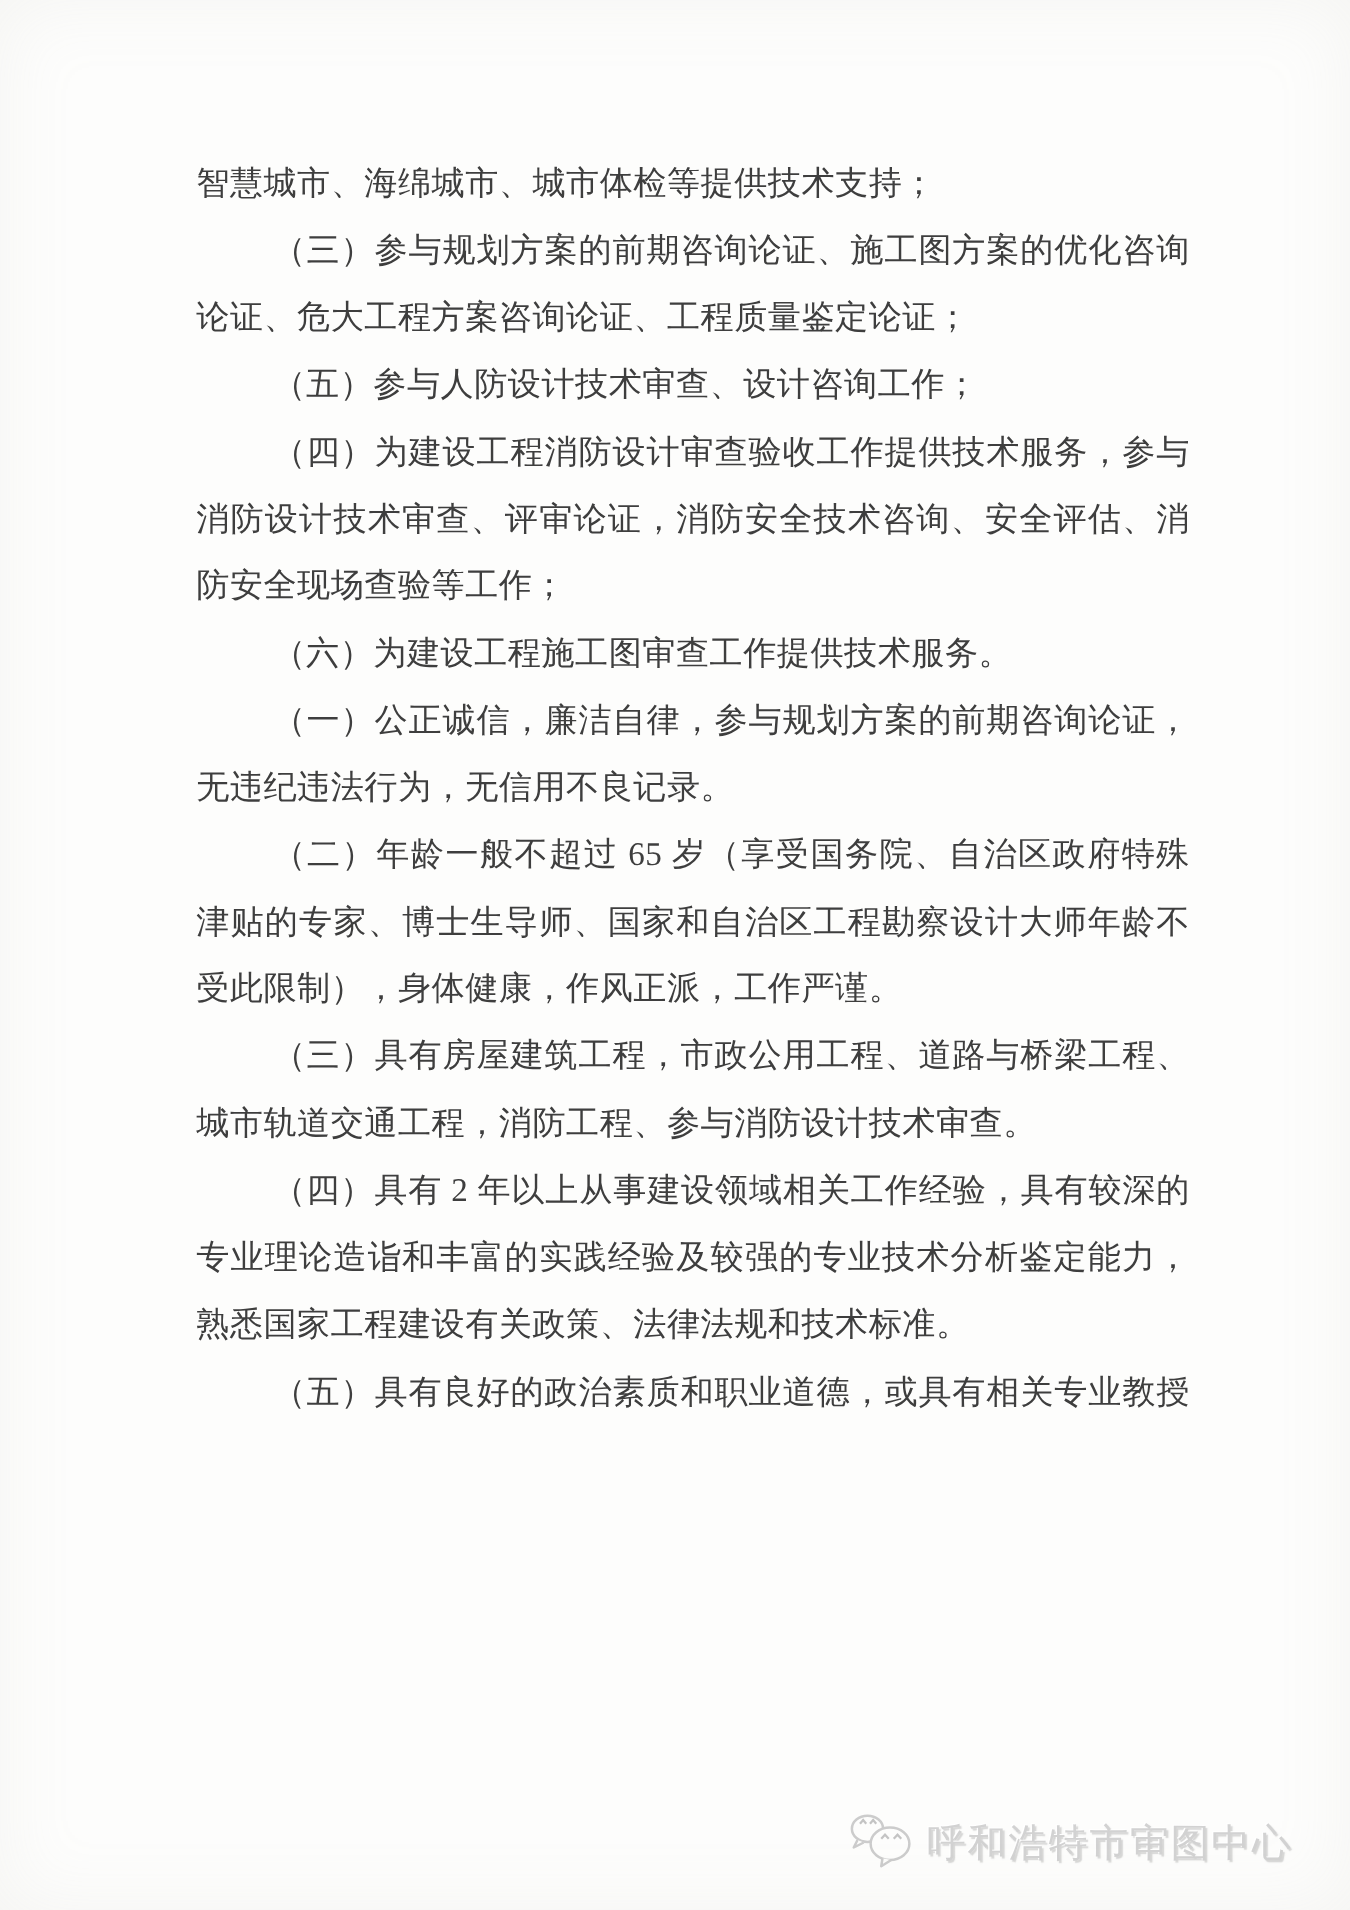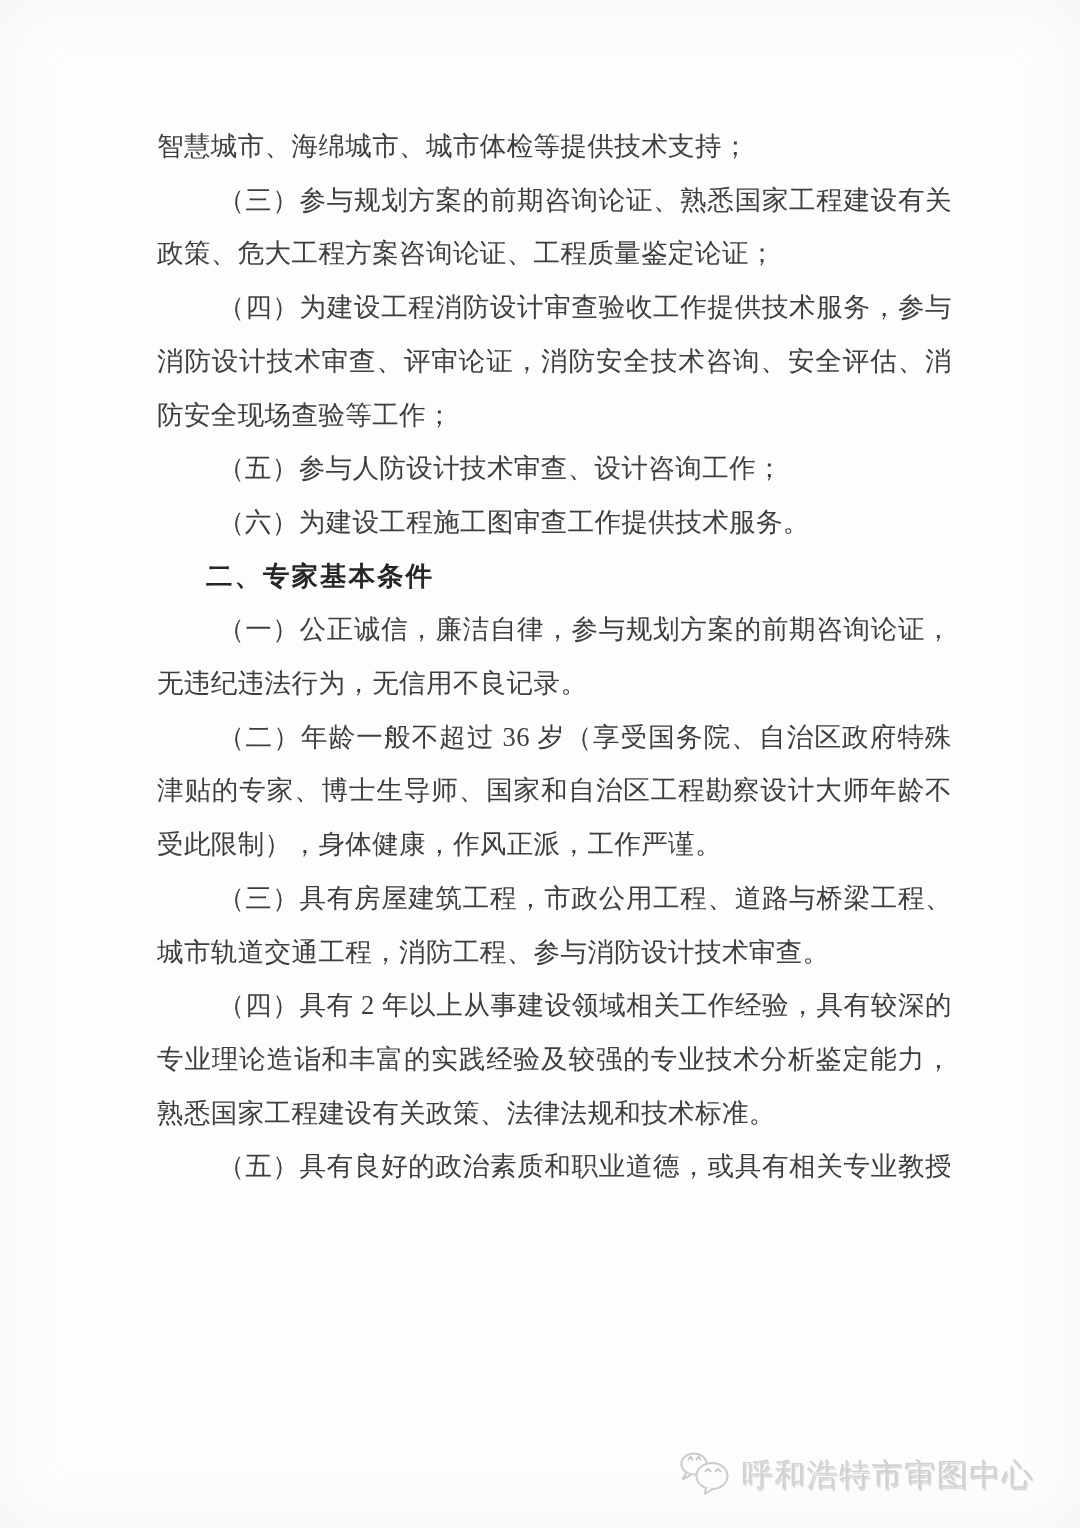--- a/index.html
+++ b/index.html
@@ -70,27 +70,26 @@
     text-align: right;
   }
 </style>
 </head>
 <body>
 
 <div class="page">
 
   <div class="text-block">
     <p class="no-indent">智慧城市、海绵城市、城市体检等提供技术支持；</p>
-    <p>（三）参与规划方案的前期咨询论证、熟悉国家工程建设有关政策、危大工程方案咨询论证、工程质量鉴定论证；</p>
+    <p>（三）参与规划方案的前期咨询论证、施工图方案的优化咨询论证、危大工程方案咨询论证、工程质量鉴定论证；</p>
+    <p>（五）参与人防设计技术审查、设计咨询工作；</p>
     <p>（四）为建设工程消防设计审查验收工作提供技术服务，参与消防设计技术审查、评审论证，消防安全技术咨询、安全评估、消防安全现场查验等工作；</p>
-    <p>（五）参与人防设计技术审查、设计咨询工作；</p>
     <p>（六）为建设工程施工图审查工作提供技术服务。</p>
-    <p class="heading">二、专家基本条件</p>
     <p>（一）公正诚信，廉洁自律，参与规划方案的前期咨询论证，无违纪违法行为，无信用不良记录。</p>
-    <p>（二）年龄一般不超过 36 岁（享受国务院、自治区政府特殊津贴的专家、博士生导师、国家和自治区工程勘察设计大师年龄不受此限制），身体健康，作风正派，工作严谨。</p>
+    <p>（二）年龄一般不超过 65 岁（享受国务院、自治区政府特殊津贴的专家、博士生导师、国家和自治区工程勘察设计大师年龄不受此限制），身体健康，作风正派，工作严谨。</p>
     <p>（三）具有房屋建筑工程，市政公用工程、道路与桥梁工程、城市轨道交通工程，消防工程、参与消防设计技术审查。</p>
     <p>（四）具有 2 年以上从事建设领域相关工作经验，具有较深的专业理论造诣和丰富的实践经验及较强的专业技术分析鉴定能力，熟悉国家工程建设有关政策、法律法规和技术标准。</p>
     <p class="cutoff">（五）具有良好的政治素质和职业道德，或具有相关专业教授</p>
   </div>
 
   <div class="watermark">
     <span class="wicon">
       <svg width="54" height="50" viewBox="0 0 54 50" fill="none" xmlns="http://www.w3.org/2000/svg">
 
         <ellipse cx="15" cy="16" rx="12.5" ry="10.5" stroke="#cccccc" stroke-width="2" fill="#fdfdfc"></ellipse>

